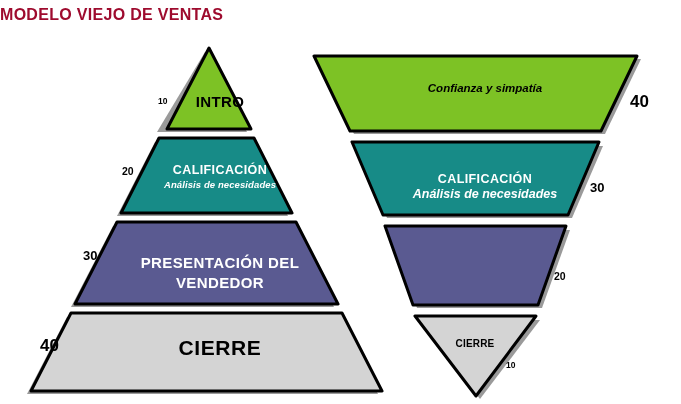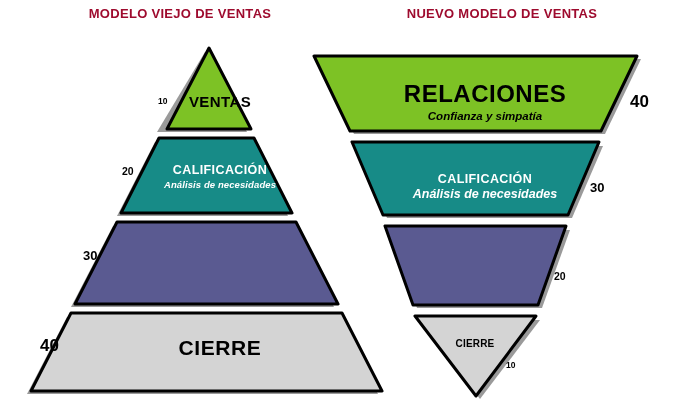--- a/index.html
+++ b/index.html
@@ -13,25 +13,24 @@
     height: 404px;
     background: #ffffff;
     overflow: hidden;
     font-family: "Liberation Sans", sans-serif;
   }
 
   .title {
     position: absolute;
     font-family: "Liberation Sans", sans-serif;
     font-weight: bold;
-    font-size: 13px;
+    font-size: 16px;
     letter-spacing: 0.3px;
     color: #9e0b2e;
     white-space: nowrap;
-    text-align: center;
   }
   #title-left  { left: 0px;   top: 6px; width: 360px; }
   #title-right { left: 322px; top: 6px; width: 360px; }
 
   .svg-layer {
     position: absolute;
     left: 0;
     top: 0;
     width: 681px;
     height: 404px;
@@ -103,21 +102,20 @@
   #rv-2 { left: 554px; top: 270px; width: 22px; font-size: 10.5px; }
   #rv-3 { left: 506px; top: 360px; width: 20px; font-size: 8.5px; }
 </style>
 </head>
 <body>
 
 <div id="canvas">
 
   <div class="title" id="title-left">MODELO VIEJO DE VENTAS</div>
 
-  <div class="title" id="title-right">NUEVO MODELO DE VENTAS</div>
 
   <svg class="svg-layer" viewBox="0 0 681 404">
 
     <g fill="#9a9a9a">
       <polygon points="205,52 247,132 157,132"></polygon>
       <polygon points="155,142 250,142 288,216 117,216"></polygon>
       <polygon points="113,226 292,226 334,307 71,307"></polygon>
       <polygon points="67,317 338,317 378,394 27,394"></polygon>
     </g>
 
@@ -155,35 +153,37 @@
     <g>
       <polygon points="385,226 566,226 538,305 413,305" fill="#5a5a91" stroke="#000000" stroke-width="3" stroke-linejoin="round"></polygon>
     </g>
 
     <g>
       <polygon points="415,316 536,316 476,396" fill="#d4d4d4" stroke="#000000" stroke-width="3" stroke-linejoin="round"></polygon>
     </g>
   </svg>
 
   <div class="band-text" id="lp0-text">
-    <span class="band-title">VENTAS</span>
+    <span class="band-title">INTRO</span>
   </div>
 
   <div class="band-text" id="lp1-text">
     <span class="band-title">CALIFICACIÓN</span>
     <span class="band-sub">Análisis de necesidades</span>
   </div>
 
+  <div class="band-text" id="lp2-text">
+    <span class="band-title">PRESENTACIÓN DEL<br>VENDEDOR</span>
+  </div>
 
   <div class="band-text" id="lp3-text">
     <span class="band-title">CIERRE</span>
   </div>
 
   <div class="band-text" id="rp0-text">
-    <span class="band-title">RELACIONES</span>
     <span class="band-sub">Confianza y simpatía</span>
   </div>
 
   <div class="band-text" id="rp1-text">
     <span class="band-title">CALIFICACIÓN</span>
     <span class="band-sub">Análisis de necesidades</span>
   </div>
 
 
   <div class="band-text" id="rp3-text">

